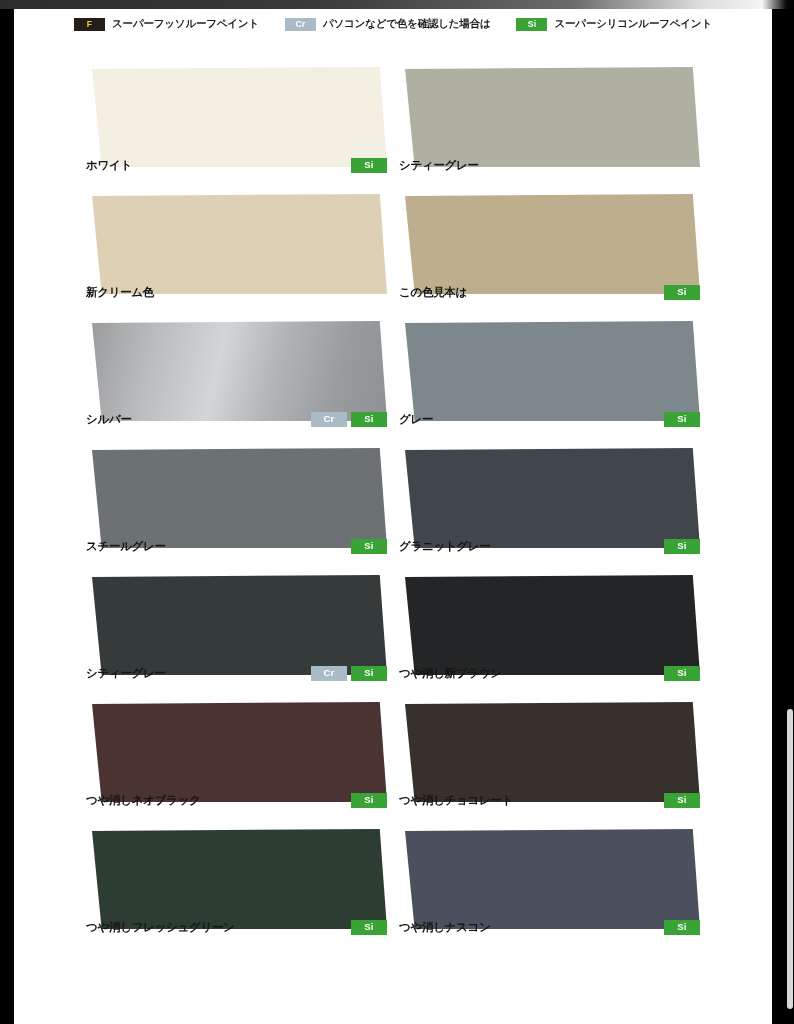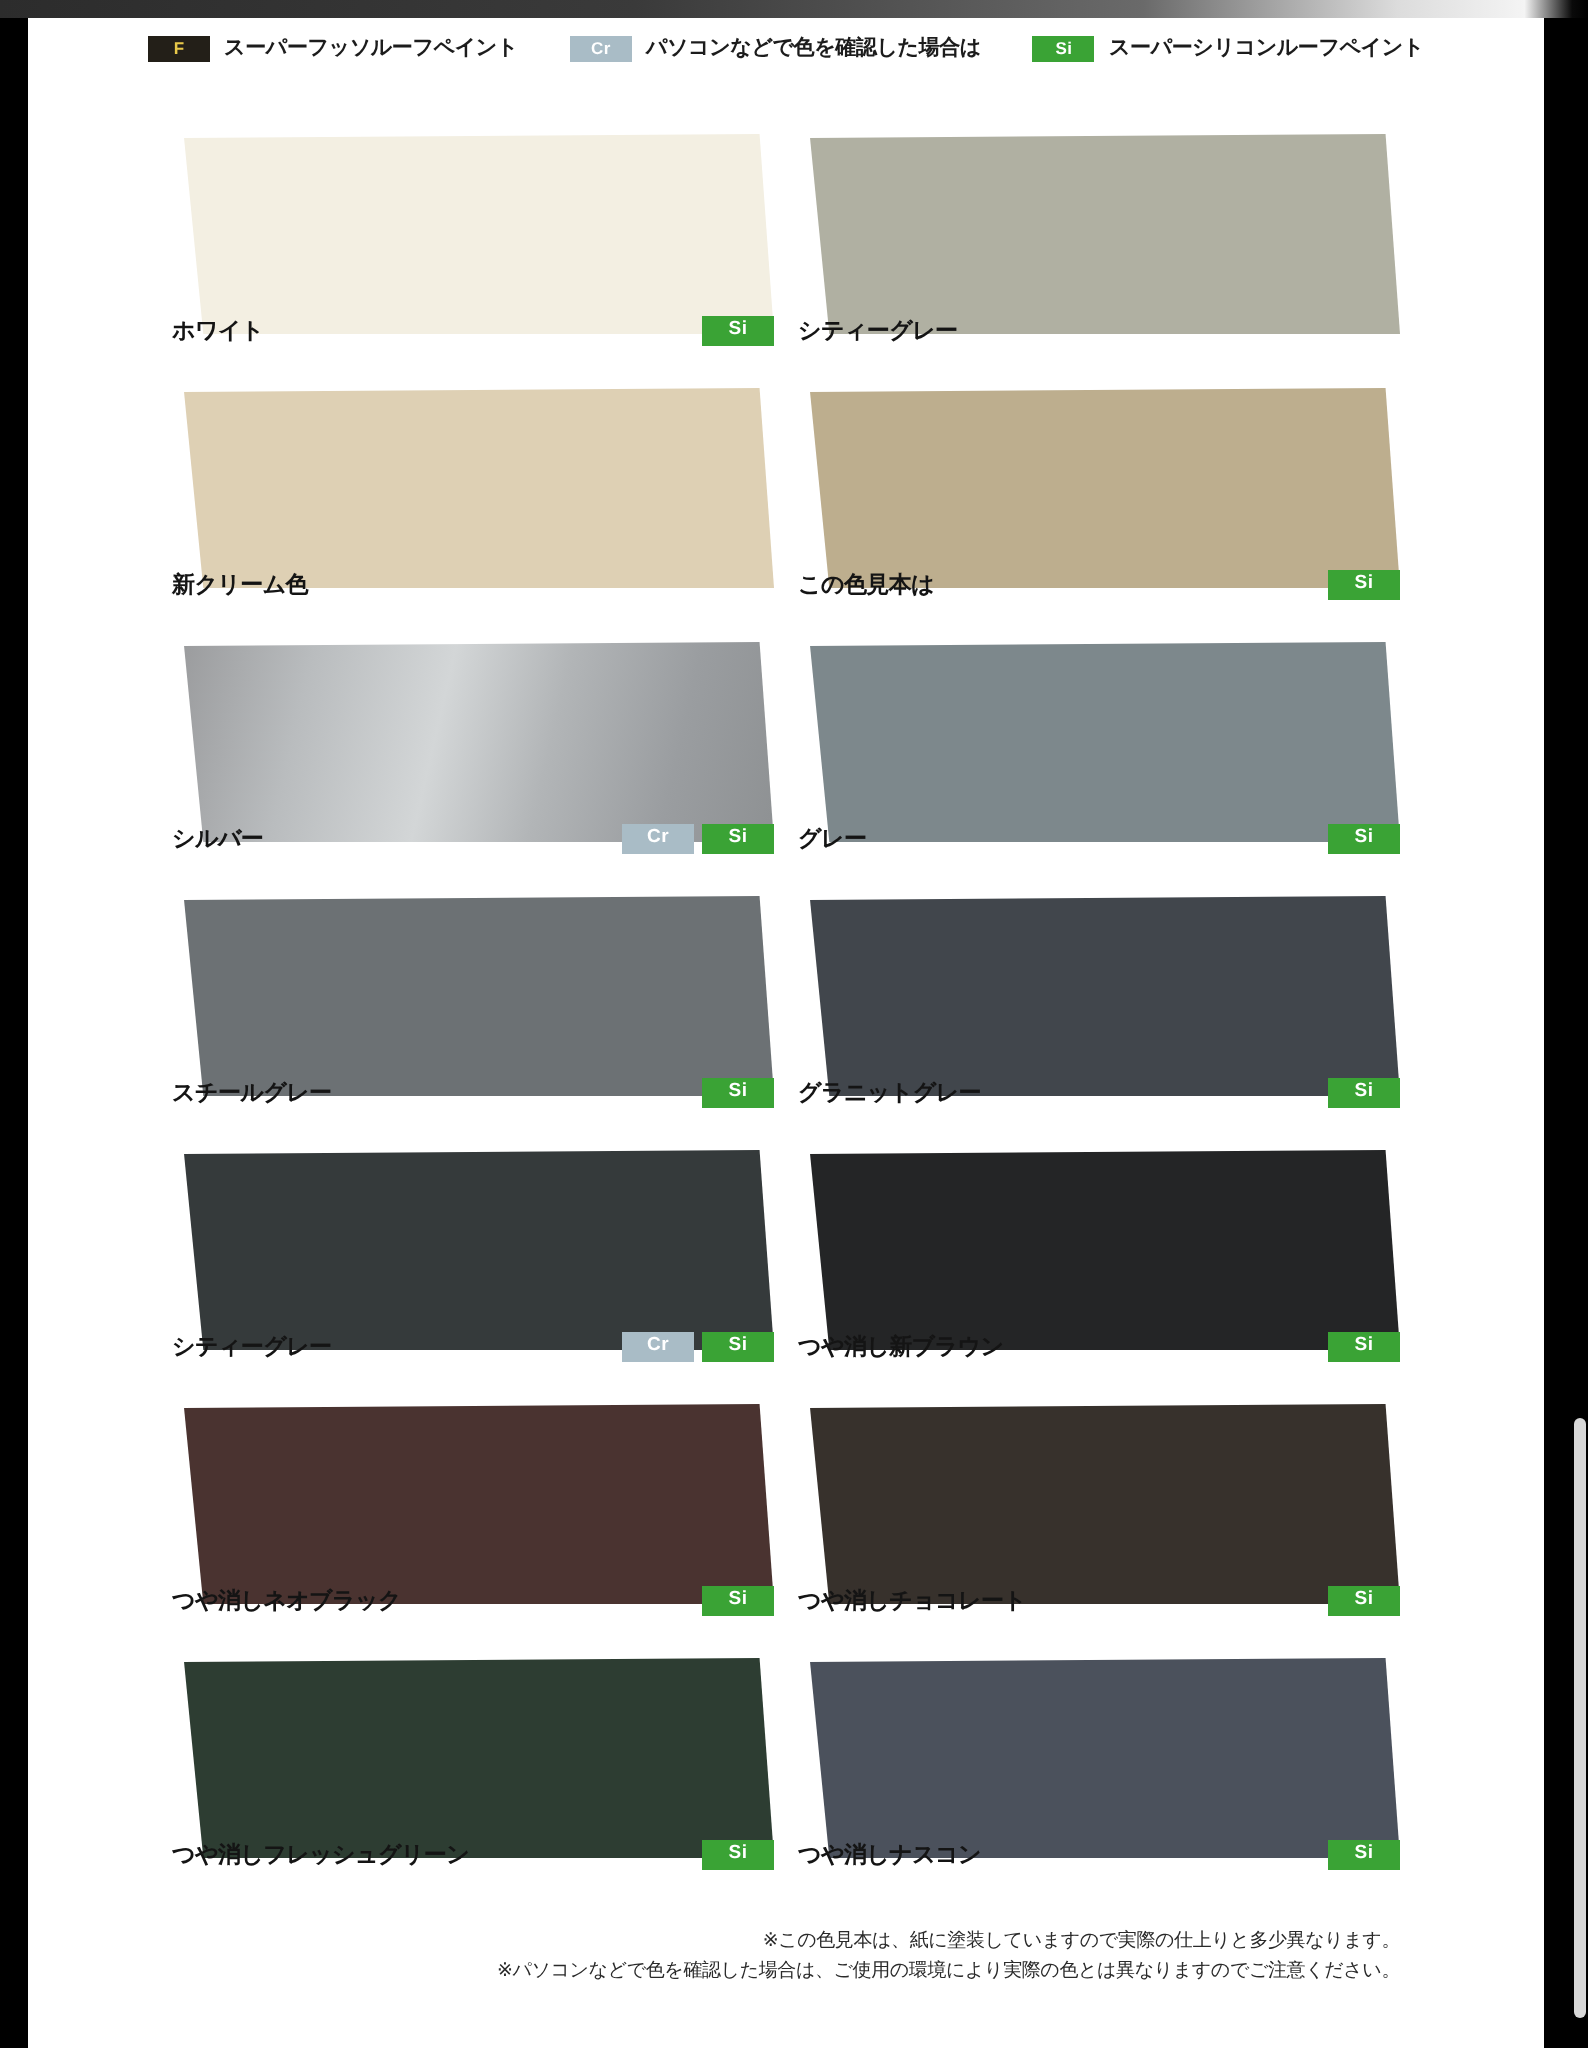--- a/index.html
+++ b/index.html
@@ -341,24 +341,20 @@
           </div>
           <div class="caption-row">
             <span class="caption">つや消しナスコン</span>
             <span class="badges">
               <span class="badge" style="background: rgb(58, 163, 53); color: rgb(255, 255, 255);">Si</span>
             </span>
           </div>
         </div>
       </div>
 
-    <div class="footer" id="footer-root">
-        <div class="footer-line">※この色見本は、紙に塗装していますので実際の仕上りと多少異なります。</div>
-        <div class="footer-line">※パソコンなどで色を確認した場合は、ご使用の環境により実際の色とは異なりますのでご注意ください。</div>
-      </div>
 
   </div>
 
   <div class="scrollbar-track">
     <div class="scrollbar-thumb"></div>
   </div>
 
 </div>
 
 </body></html>

